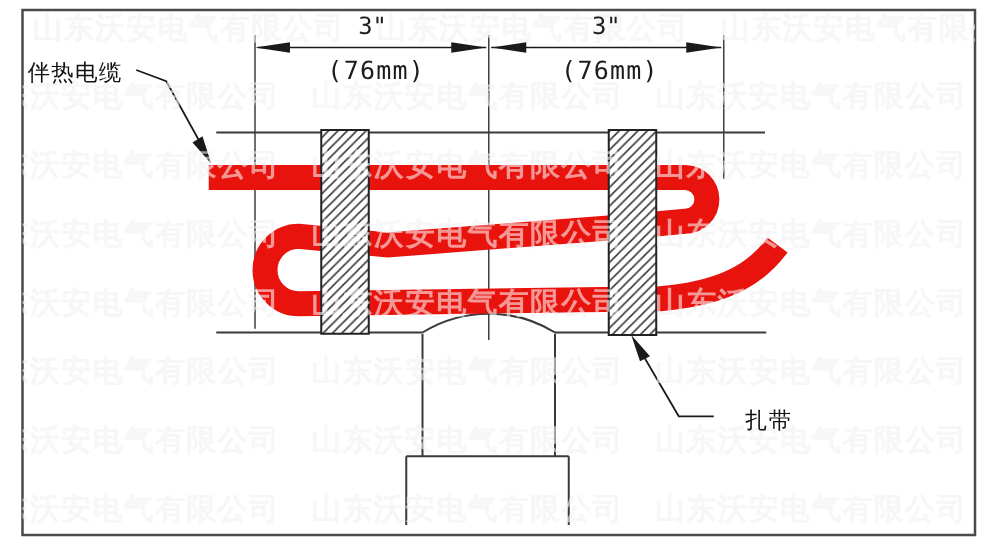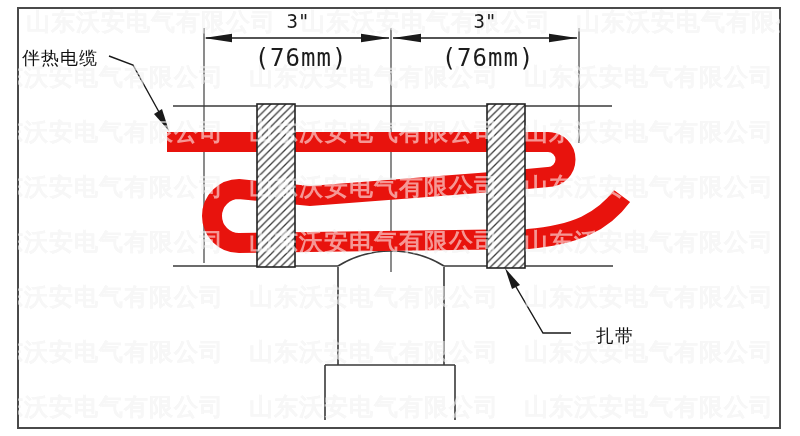--- a/index.html
+++ b/index.html
@@ -20,21 +20,21 @@
   .wm-top{mix-blend-mode:screen;}
   .wm-top .wm-row{color:#8f8f8f;}
   
   .art{position:absolute;left:0;top:0;width:800px;height:436px;}
   
   .dim-txt{
     position:absolute;color:#1c1c1c;text-align:center;
     font-family:"DejaVu Sans Mono",monospace;
   }
   .dim-in{width:60px;font-size:19px;top:10px;}
-  .dim-mm{width:130px;font-size:24px;top:44px;letter-spacing:1px;}
+  .dim-mm{width:130px;font-size:20px;top:44px;letter-spacing:1px;}
   .cn-label{
     position:absolute;color:#111;font-size:18px;letter-spacing:1px;
     font-family:"DejaVu Sans",sans-serif;
   }
 </style>
 </head>
 <body>
 
 <div class="canvas">
 

